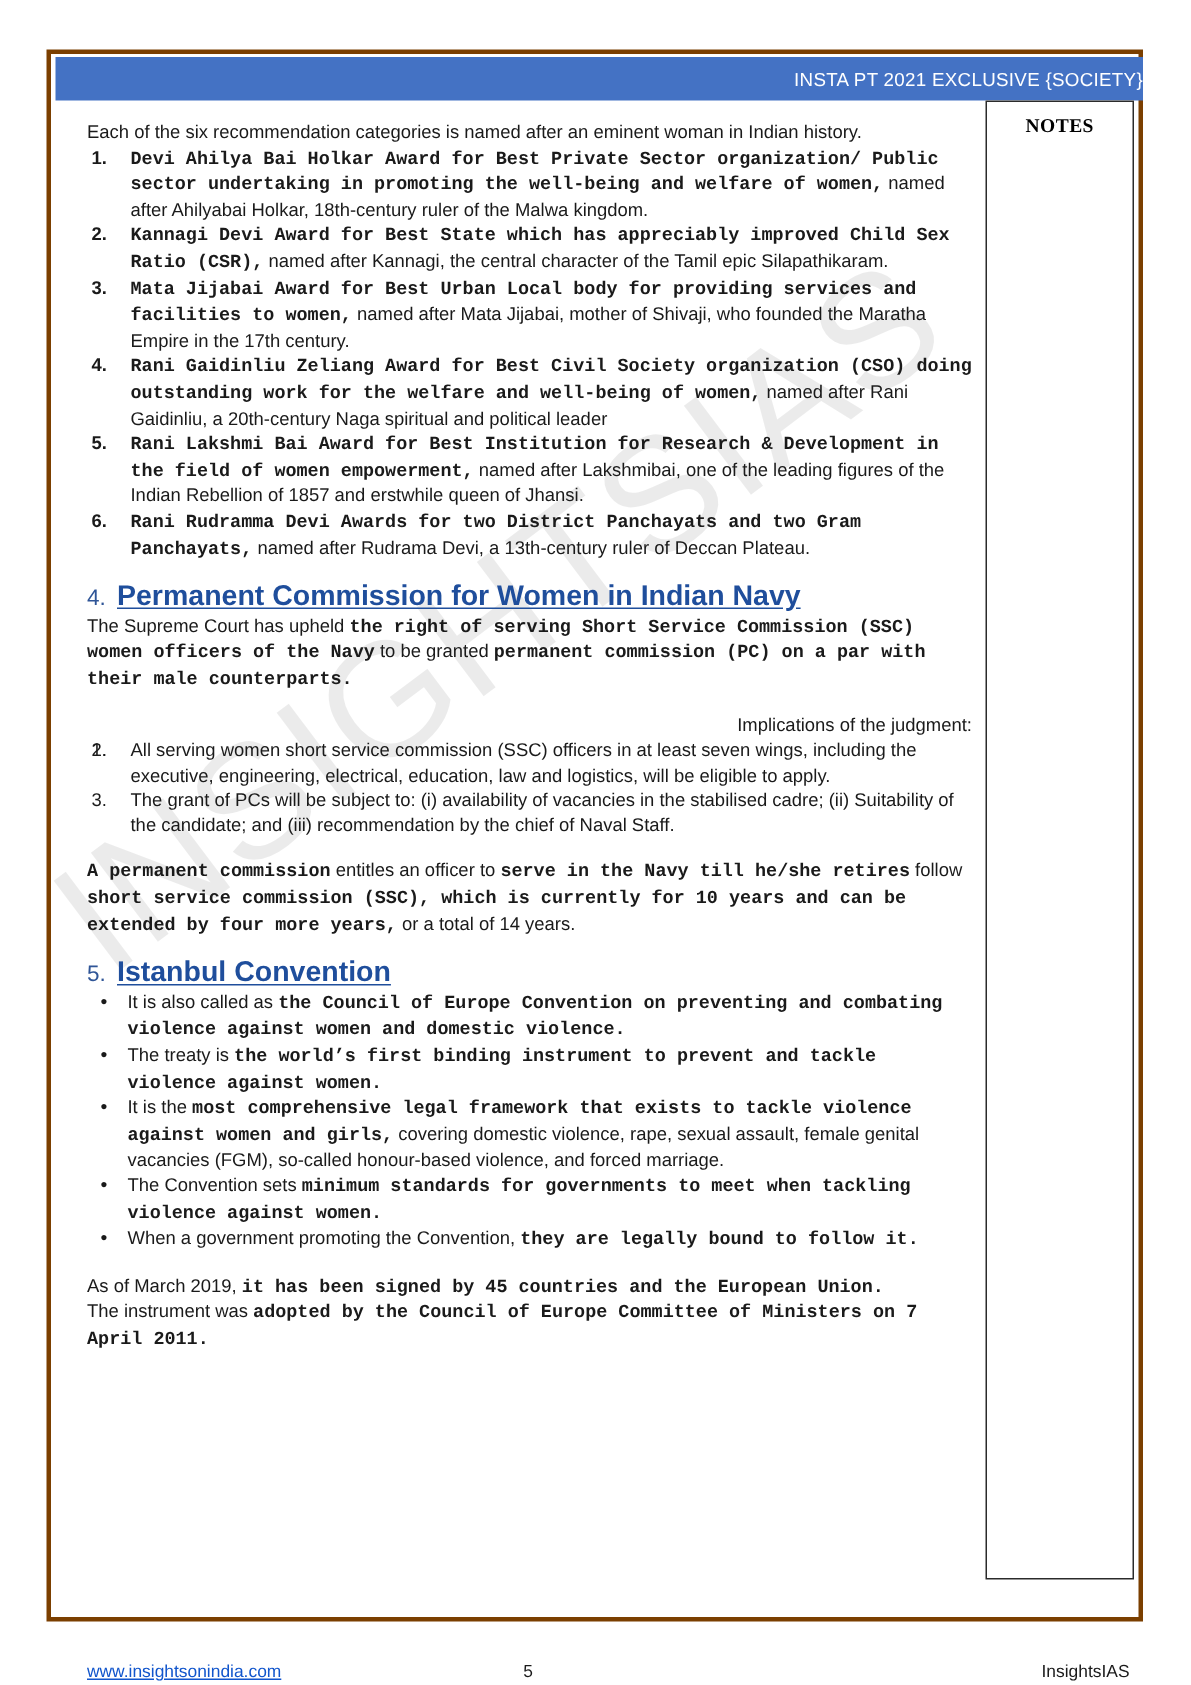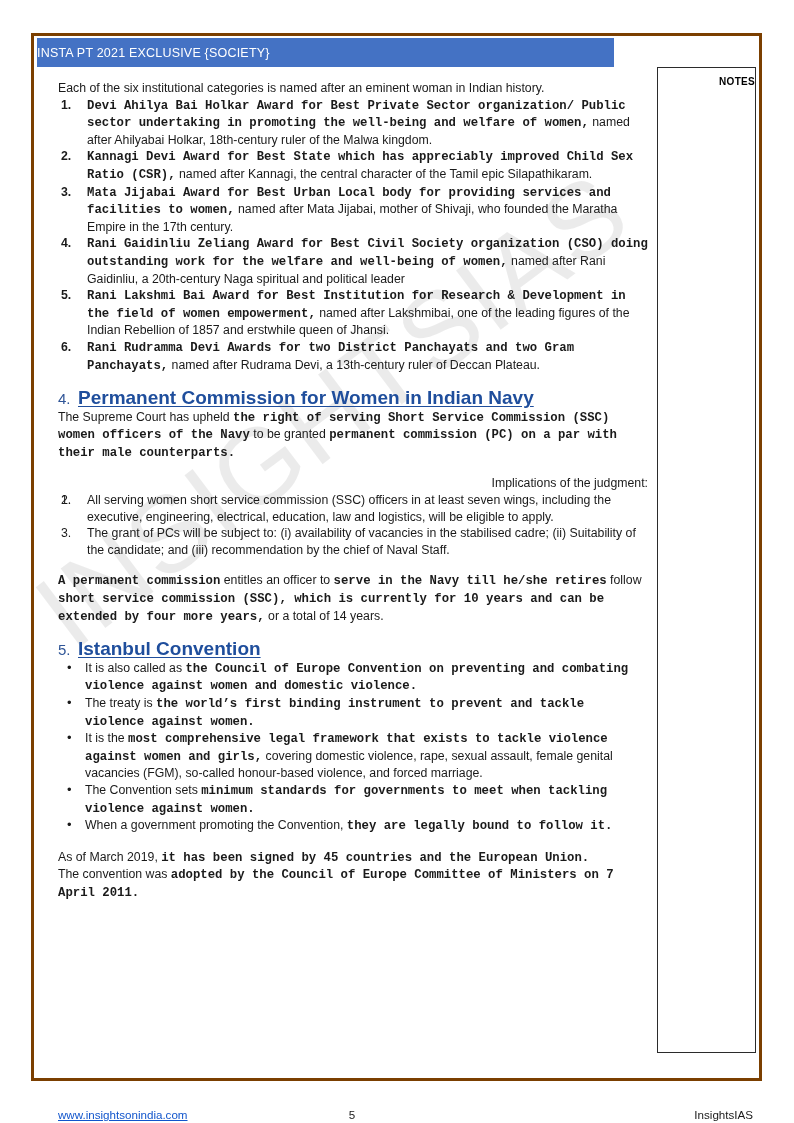--- a/index.html
+++ b/index.html
@@ -51,26 +51,26 @@
     transform: rotate(-37deg);
     transform-origin: left center;
     white-space: nowrap;
   }
 
   
   #title-bar {
     position: absolute;
     left: 37px;
     top: 38px;
-    width: 577px;
+    width: 725px;
     height: 29px;
     background: #4472C4;
     display: flex;
     align-items: center;
-    justify-content: flex-start;
+    justify-content: flex-end;
     z-index: 4;
   }
   #title-bar .title-text {
     color: #ffffff;
     font-size: 12.5px;
     font-weight: 400;
     letter-spacing: 0.2px;
   }
 
   
@@ -80,26 +80,27 @@
     top: 67px;
     width: 99px;
     height: 986px;
     border: 1.3px solid #2b2b2b;
     box-sizing: border-box;
     background: #ffffff;
     z-index: 4;
   }
   #notes-box .notes-label {
     display: block;
-    text-align: right;
+    text-align: center;
     margin-top: 8px;
-    font-size: 10px;
+    font-size: 13px;
     font-weight: bold;
     color: #000000;
     letter-spacing: 0.3px;
+    font-family: Liberation Serif, serif;
   }
 
   
   #content {
     position: absolute;
     left: 58px;
     top: 80px;
     width: 590px;
     z-index: 3;
     color: #1a1a1a;
@@ -218,21 +219,21 @@
 <div id="title-bar">
   <span class="title-text">INSTA PT 2021 EXCLUSIVE {SOCIETY}</span>
 </div>
 
 <div id="notes-box">
   <span class="notes-label">NOTES</span>
 </div>
 
 <div id="content">
 
-  <p class="para">Each of the six institutional categories is named after an eminent woman in Indian history.</p>
+  <p class="para">Each of the six recommendation categories is named after an eminent woman in Indian history.</p>
 
   <ol class="olist bold-marker" id="awards-list">
       <li><span class="marker">1.</span><b>Devi Ahilya Bai Holkar Award for Best Private Sector organization/ Public sector undertaking in promoting the well-being and welfare of women,</b><span> named after Ahilyabai Holkar, 18th-century ruler of the Malwa kingdom.</span></li>
       <li><span class="marker">2.</span><b>Kannagi Devi Award for Best State which has appreciably improved Child Sex Ratio (CSR),</b><span> named after Kannagi, the central character of the Tamil epic Silapathikaram.</span></li>
       <li><span class="marker">3.</span><b>Mata Jijabai Award for Best Urban Local body for providing services and facilities to women,</b><span> named after Mata Jijabai, mother of Shivaji, who founded the Maratha Empire in the 17th century.</span></li>
       <li><span class="marker">4.</span><b>Rani Gaidinliu Zeliang Award for Best Civil Society organization (CSO) doing outstanding work for the welfare and well-being of women,</b><span> named after Rani Gaidinliu, a 20th-century Naga spiritual and political leader</span></li>
       <li><span class="marker">5.</span><b>Rani Lakshmi Bai Award for Best Institution for Research &amp; Development in the field of women empowerment,</b><span> named after Lakshmibai, one of the leading figures of the Indian Rebellion of 1857 and erstwhile queen of Jhansi.</span></li>
       <li><span class="marker">6.</span><b>Rani Rudramma Devi Awards for two District Panchayats and two Gram Panchayats,</b><span> named after Rudrama Devi, a 13th-century ruler of Deccan Plateau.</span></li>
     </ol>
 
@@ -274,21 +275,21 @@
       <li><span class="marker">•</span><span>The Convention sets </span><b>minimum standards for governments to meet when tackling violence against women.</b></li>
       <li><span class="marker">•</span><span>When a government promoting the Convention, </span><b>they are legally bound to follow it.</b></li>
     </ul>
 
   <div class="spacer-sm"></div>
 
   <p class="para">
     <span>As of March 2019, </span><b>it has been signed by 45 countries and the European Union.</b>
   </p>
   <p class="para">
-    <span>The convention was </span><b>adopted by the Council of Europe Committee of Ministers on 7 April 2011.</b>
+    <span>The instrument was </span><b>adopted by the Council of Europe Committee of Ministers on 7 April 2011.</b>
   </p>
 
 </div>
 
 <div id="footer">
   <a class="f-left" href="#">www.insightsonindia.com</a>
   <span class="f-center">5</span>
   <span class="f-right">InsightsIAS</span>
 </div>
 

